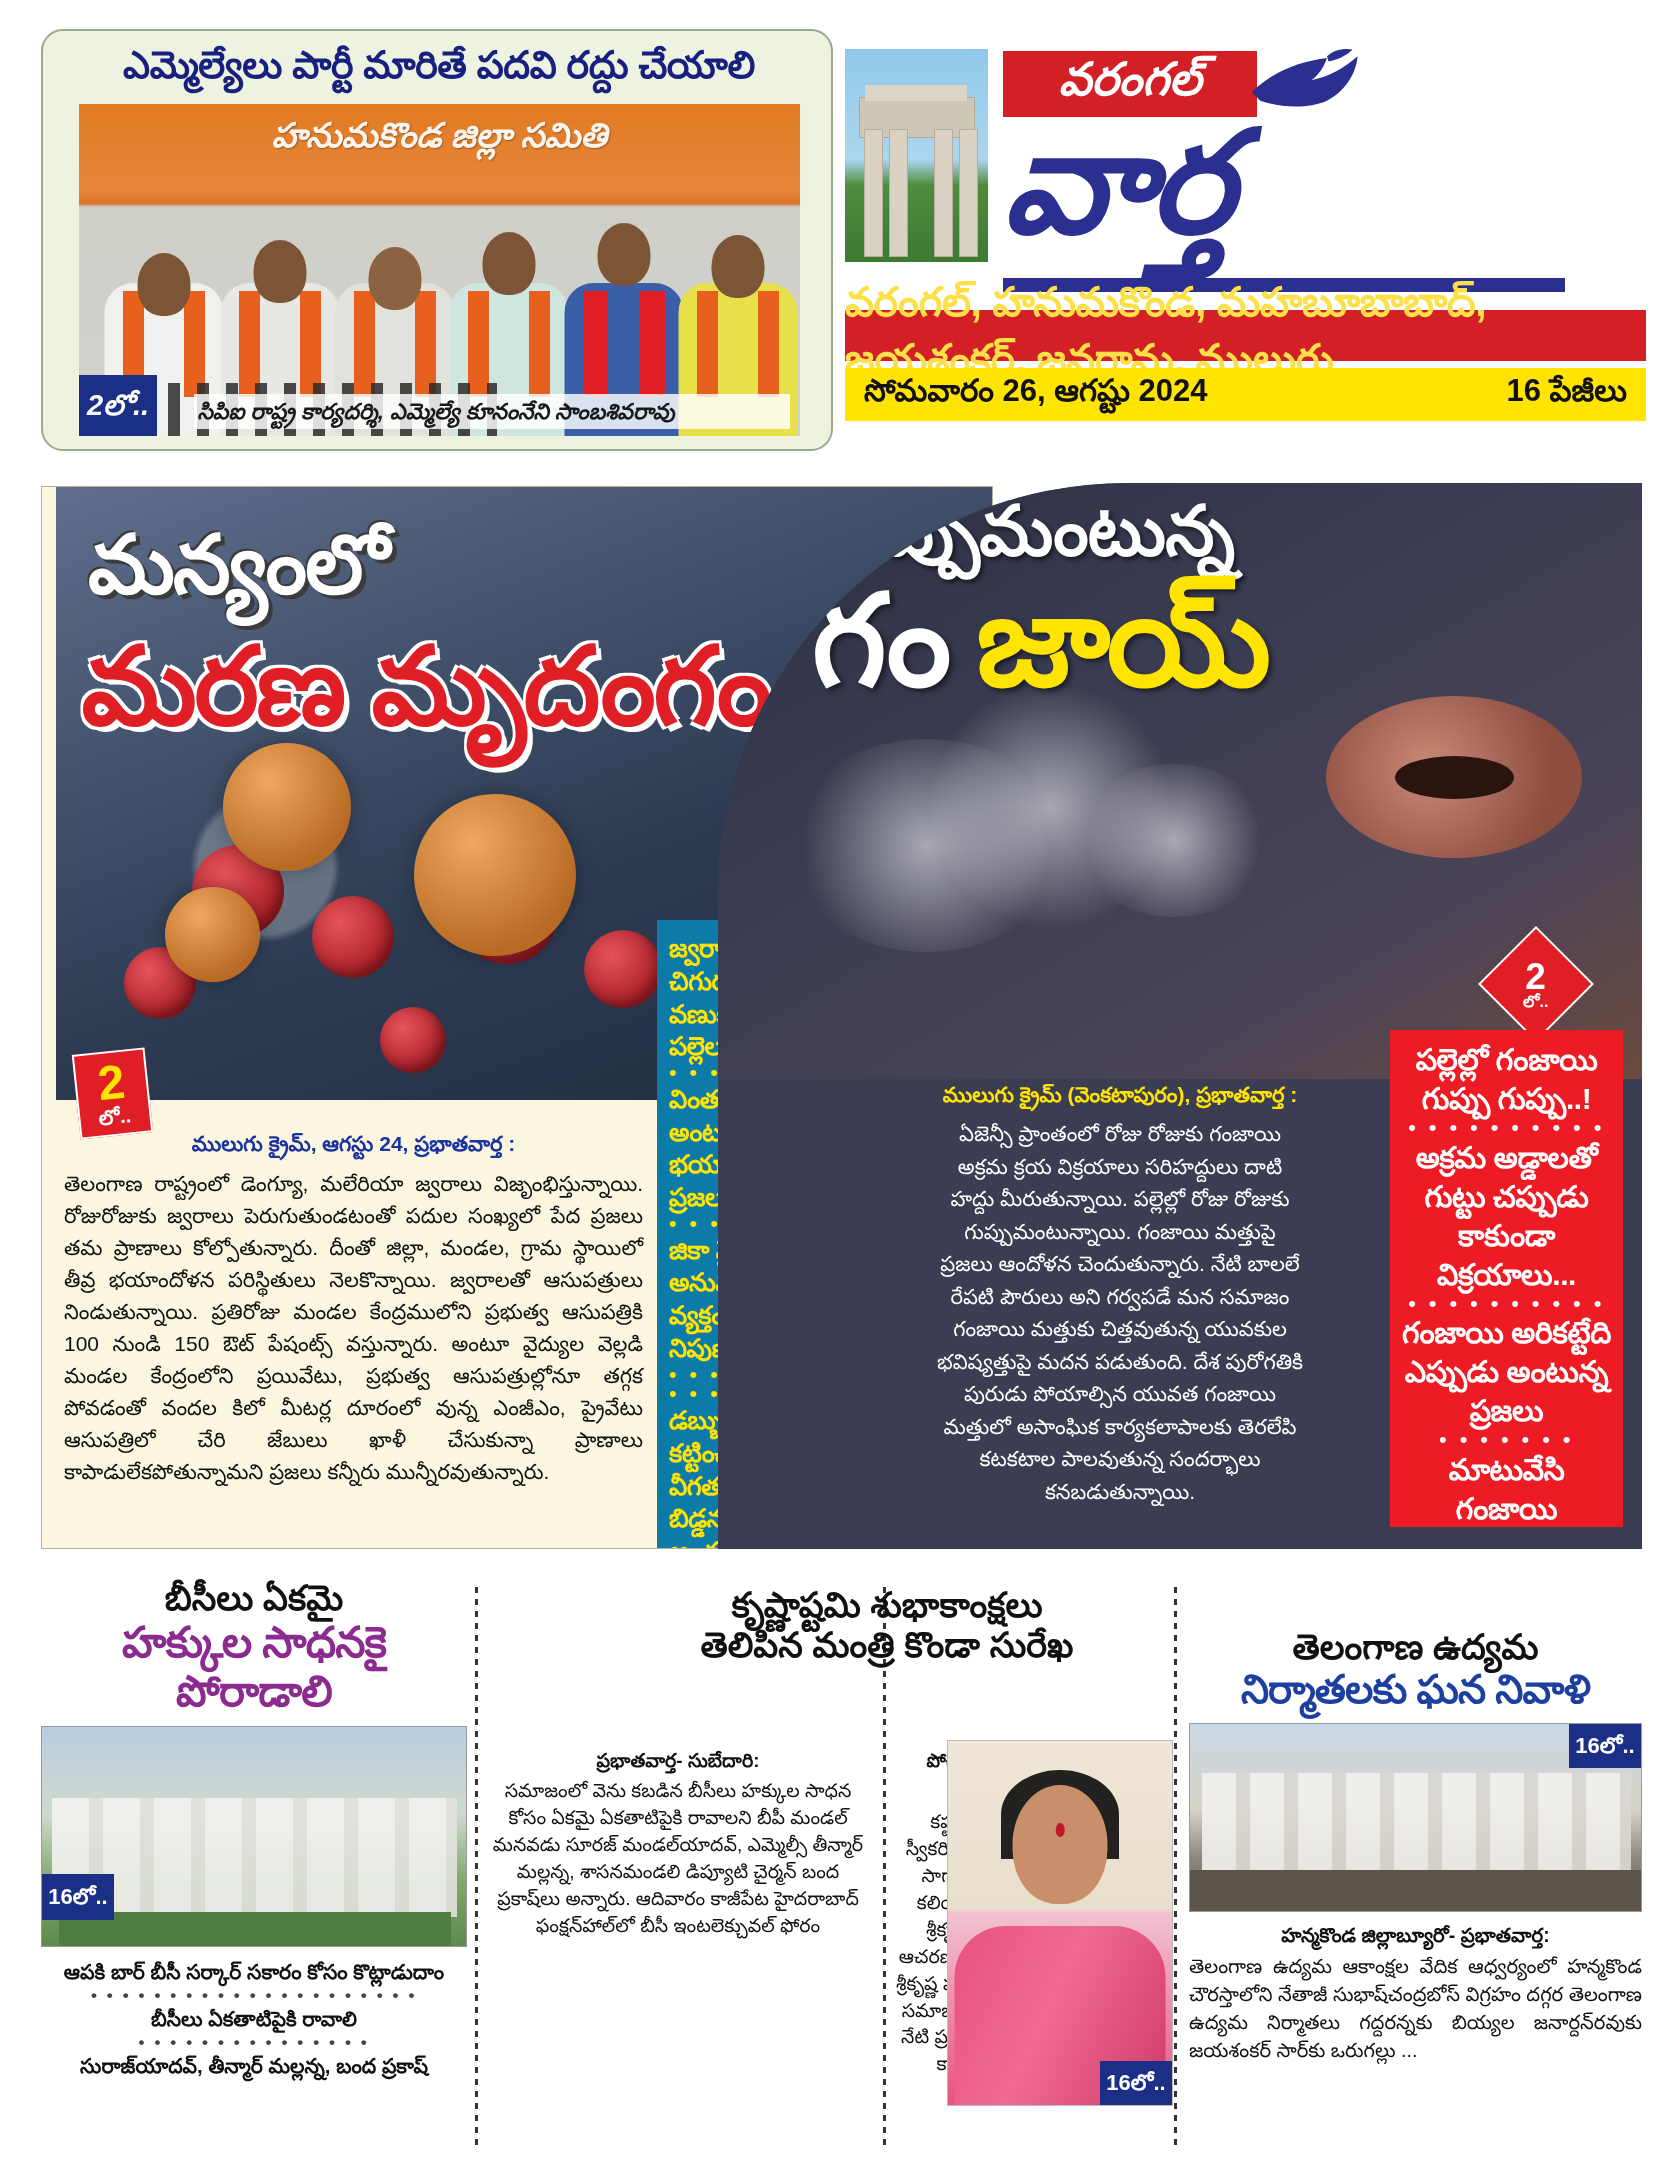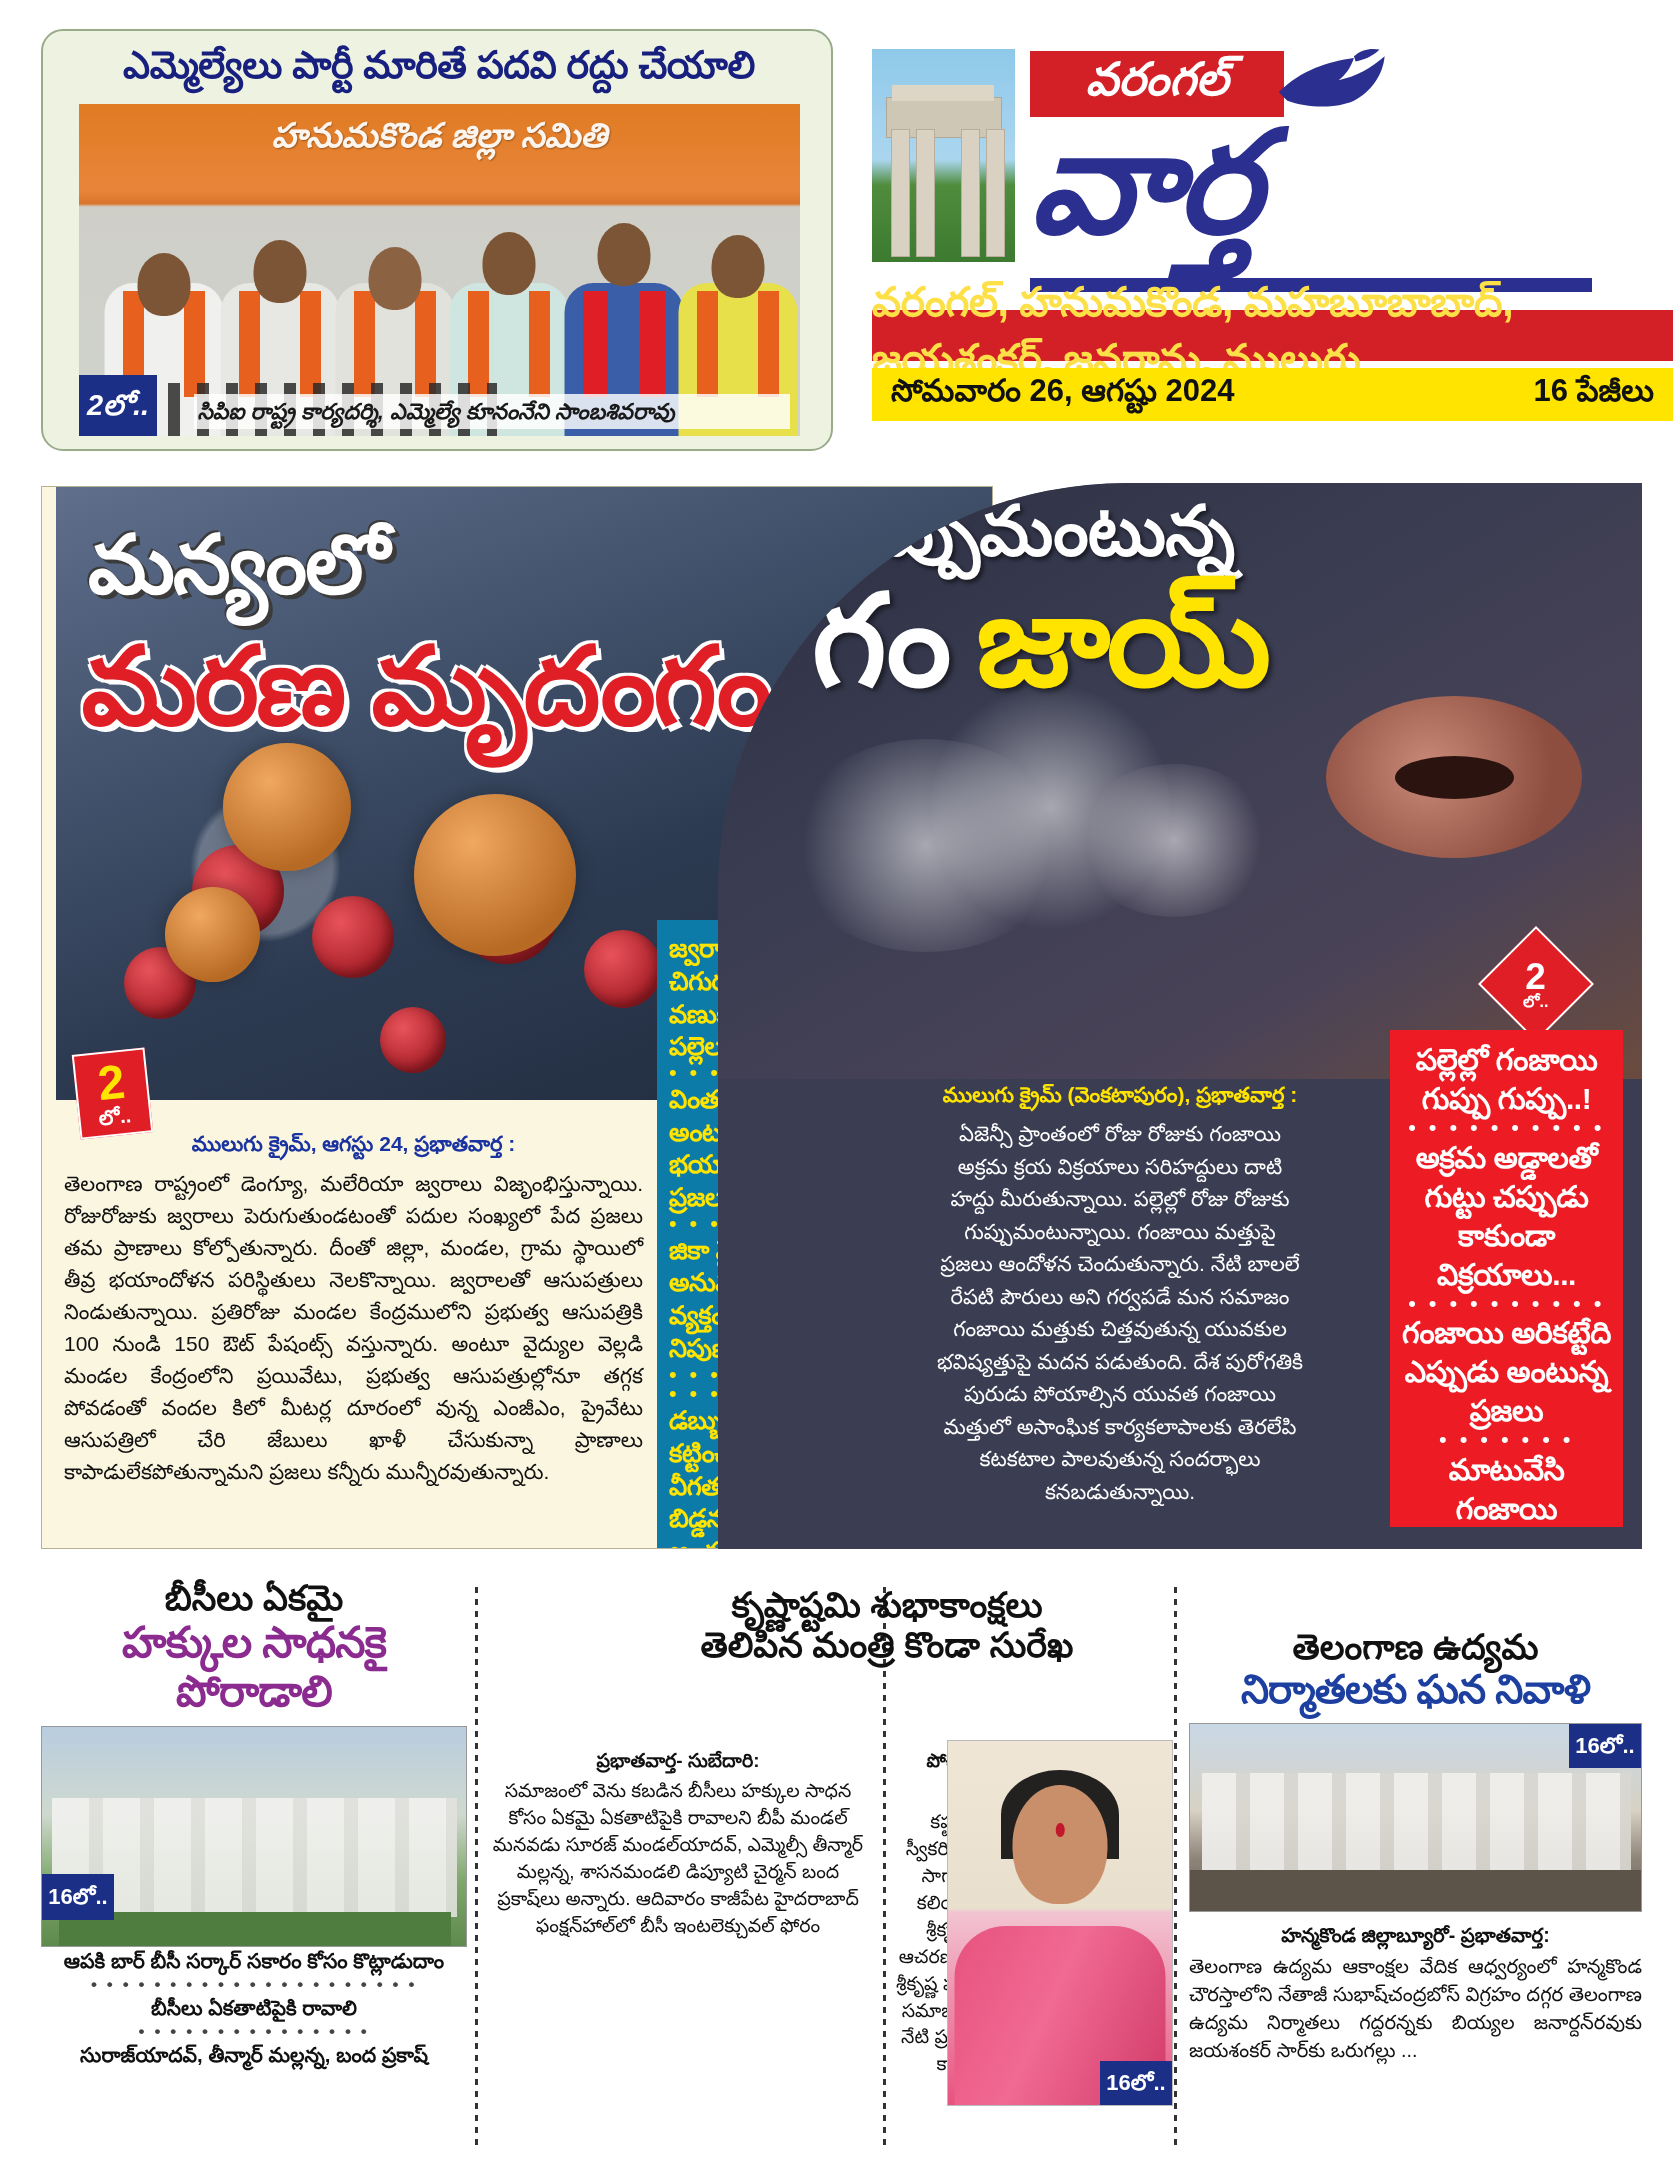--- a/index.html
+++ b/index.html
@@ -50,21 +50,21 @@
     display: flex; align-items: center; justify-content: center; line-height: 1;
   }
   .chip-left { left: 0; bottom: 0; width: 78px; height: 61px; font-size: 29px; }
   .teaser-cap {
     position: absolute; left: 115px; bottom: 6.8px; width: 596px;
     color: #1a1a1a; font-size: 22px; font-weight: bold; line-height: 1.15;
     background: rgba(255,255,255,.82); padding: 5.1px 3.4px;
   }
 
   
-  .masthead { position: absolute; left: 872px; top: 29px; width: 801px; height: 426px; }
+  .masthead { position: absolute; left: 845px; top: 29px; width: 801px; height: 426px; }
   .kakatiya {
     position: absolute; left: 0; top: 20.4px; width: 143px; height: 213px;
     background: linear-gradient(180deg, #8fc9ea 0%, #abd6ef 52%, #4f8c3c 64%, #3c7a30 100%);
     overflow: hidden;
   }
   .pillar { position: absolute; bottom: 5.1px; width: 19px; background: #d9d2c3; border: 0.9px solid #b8ae9b; }
   .lintel { position: absolute; left: 13.6px; top: 48px; width: 116px; height: 41px; background: #cfc7b5; border: 0.9px solid #b0a794; }
   .lintel2 { position: absolute; left: 20.4px; top: 36px; width: 102px; height: 15.3px; background: #ddd6c6; }
   .mast-red {
     position: absolute; left: 158px; top: 22px; width: 254px; height: 66px; background: #d31f26;
@@ -378,21 +378,21 @@
     <div class="bcol" style="left:0;width:426px;">
       <div class="bhead">
         <span class="k">బీసీలు ఏకమై</span>
         <span class="p">హక్కుల సాధనకై పోరాడాలి</span>
       </div>
       <div class="bphoto" style="margin-top:10.2px;width:426px;height:221px;background:linear-gradient(180deg,#b9cddf 0%,#cfd9cf 40%,#7fa86b 70%,#5f8a4d 100%);">
         <div style="position:absolute;left:10.2px;bottom:29px;width:405px;height:119px;background:repeating-linear-gradient(90deg,#f2f2f0 0 37px,#e2e2de 37px 51px);opacity:.9;"></div>
         <div style="position:absolute;left:17px;bottom:0;width:392px;height:34px;background:#4f7c3f;"></div>
         <div class="chip-16" style="left:0;top:147px;width:72px;height:46px;">16లో..</div>
       </div>
-      <div class="bcap" style="margin-top:1px;">
+      <div class="bcap" style="margin-top:12px;">
         <span>ఆపకి బార్ బీసీ సర్కార్ సకారం కోసం కొట్లాడుదాం</span>
         <span class="capline">• • • • • • • • • • • • • • • • • • • • •</span>
         <span>బీసీలు ఏకతాటిపైకి రావాలి</span>
         <span class="capline">• • • • • • • • • • • • • • •</span>
         <span>సురాజ్‌యాదవ్, తీన్మార్ మల్లన్న, బంద ప్రకాష్</span>
       </div>
     </div>
 
     <div class="bcol" style="left:446px;width:382px;">
       <div class="colbody" style="padding-top:170px;">

